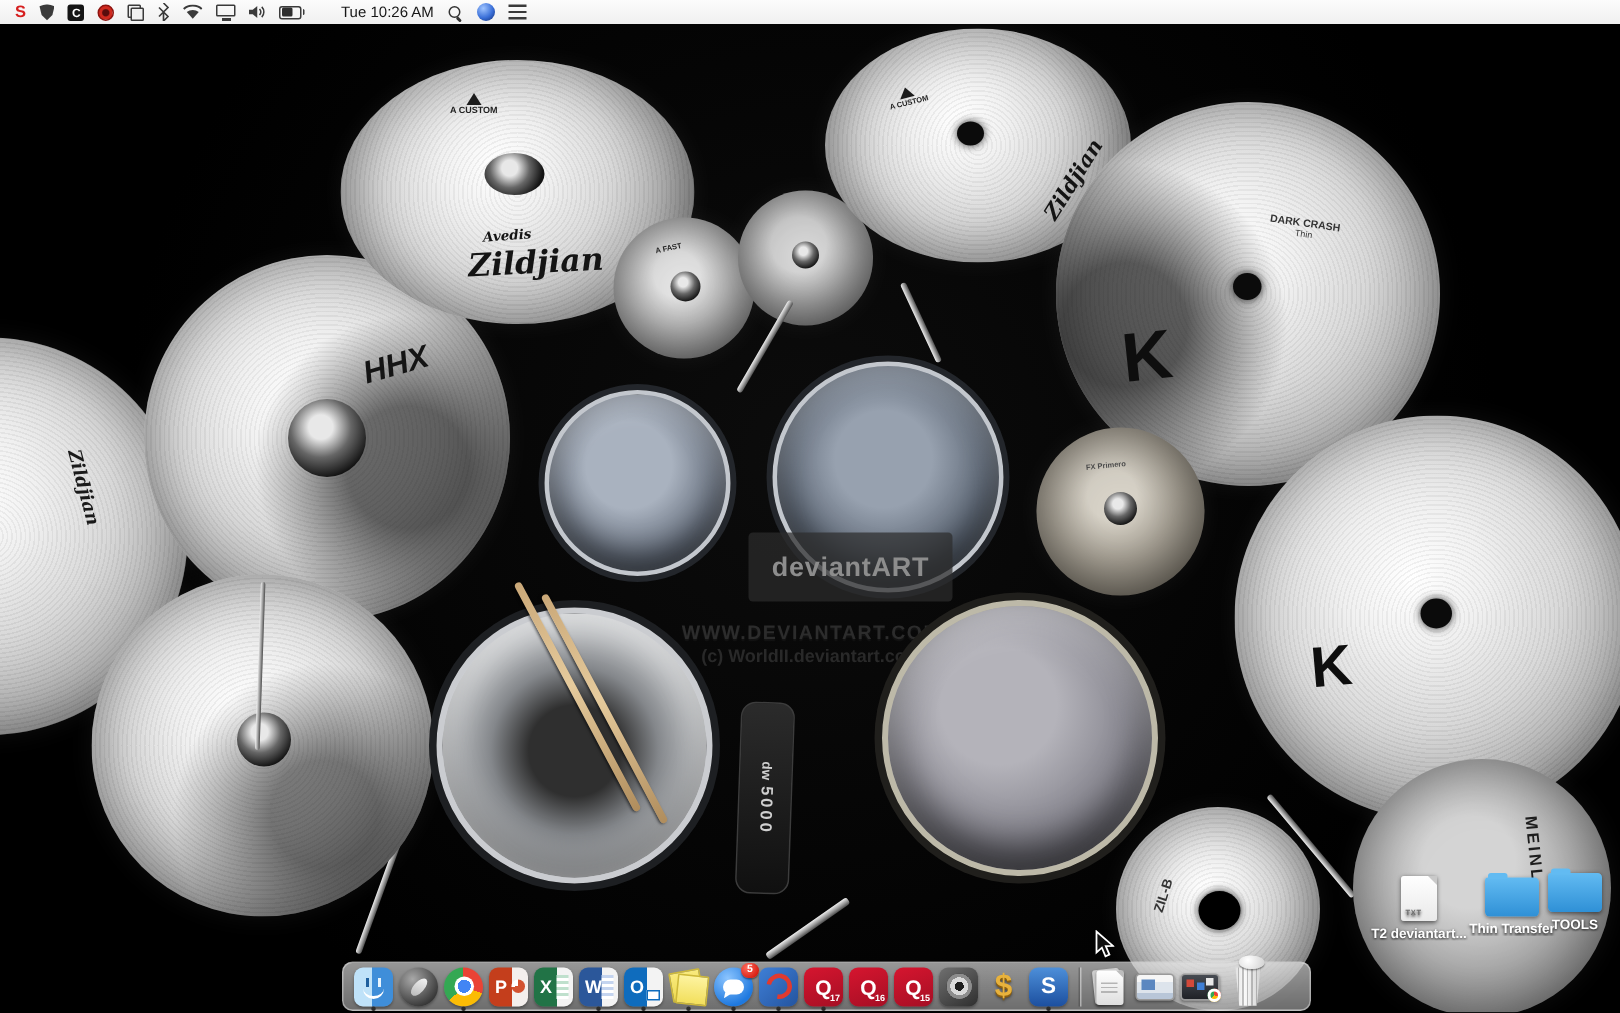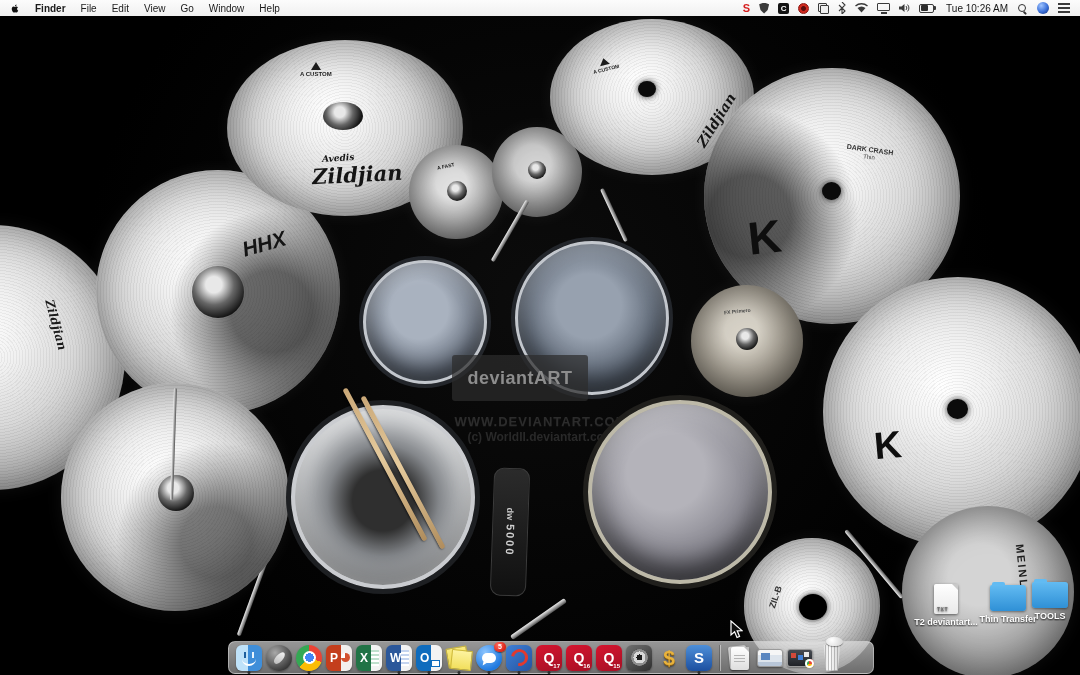--- a/index.html
+++ b/index.html
@@ -31,21 +31,21 @@
   .ic-bt svg,.ic-vol svg,.ic-wifi svg{display:block;}
   .ic-display{width:13px;height:10px;position:relative;}
   .ic-display:before{content:"";position:absolute;left:0;top:0;width:13px;height:8px;
     border:1.4px solid #3a3a3a;border-radius:1px;box-sizing:border-box;}
   .ic-display:after{content:"";position:absolute;left:3.5px;bottom:-1px;width:6px;height:2px;background:#3a3a3a;}
   .ic-batt{width:18px;height:9px;position:relative;}
   .batt-body{position:absolute;left:0;top:0;width:15px;height:9px;border:1.2px solid #3a3a3a;
     border-radius:2px;box-sizing:border-box;}
   .batt-fill{position:absolute;left:1.6px;top:1.6px;width:7px;height:5.8px;background:#2e2e2e;border-radius:1px;}
   .batt-nub{position:absolute;right:1px;top:2.7px;width:1.8px;height:3.6px;background:#3a3a3a;border-radius:0 1px 1px 0;}
-  .mb-clock{font-size:10px;color:#161616;white-space:nowrap;}
+  .mb-clock{font-size:10px;color:#161616;white-space:nowrap;margin-left:14px;}
   .ic-spot{width:11px;height:11px;position:relative;}
   .ic-spot:before{content:"";position:absolute;left:1px;top:1px;width:6px;height:6px;
     border:1.5px solid #333;border-radius:50%;}
   .ic-spot:after{content:"";position:absolute;right:1px;bottom:0;width:4px;height:1.7px;
     background:#333;transform:rotate(45deg);border-radius:1px;}
   .ic-siri{width:12px;height:12px;border-radius:50%;
     background:radial-gradient(circle at 35% 30%,#9fc4ff,#3a6fd8 55%,#102a6e 100%);}
   .ic-notif{width:12px;height:10px;background:
     linear-gradient(#3a3a3a 0 1.6px,transparent 1.6px 4.2px,#3a3a3a 4.2px 5.8px,transparent 5.8px 8.4px,#3a3a3a 8.4px 10px);}
 
@@ -56,21 +56,21 @@
     background:
       repeating-radial-gradient(circle, rgba(0,0,0,0.05) 0 1px, rgba(255,255,255,0.02) 1px 3px),
       radial-gradient(circle at 44% 40%, #ffffff 0%, #f0f0f0 22%, #d8d8d8 45%, #b4b4b4 66%, #8e8e8e 82%, #6a6a6a 96%);
     box-shadow: inset 0 0 40px rgba(0,0,0,.35), 0 0 18px rgba(255,255,255,.06);}
   .cap{position:absolute;border-radius:50%;
     background:radial-gradient(circle at 42% 36%, #e8e8e8 0 18%, #666 45%, #141414 75%);}
   .hole{position:absolute;border-radius:50%;background:#0b0b0b;box-shadow:0 0 6px rgba(0,0,0,.8);}
   .smudge{position:absolute;inset:0;border-radius:50%;pointer-events:none;}
   .drum{position:absolute;border-radius:50%;box-sizing:border-box;}
   .rod{position:absolute;border-radius:2px;background:linear-gradient(90deg,#efefef,#9a9a9a 55%,#4d4d4d);}
-  .wm-box{position:absolute;left:452px;top:355px;width:136px;height:46px;border-radius:3px;
+  .wm-box{position:absolute;left:499px;top:355px;width:136px;height:46px;border-radius:3px;
     background:rgba(44,44,44,.72);display:flex;align-items:center;justify-content:center;}
   .wm-logo{font-size:18px;font-weight:bold;color:#8d8d8d;letter-spacing:.5px;}
   .wm-line1{position:absolute;left:438px;top:414px;width:206px;text-align:center;
     font-size:13px;font-weight:bold;letter-spacing:1px;color:#2c2c2c;text-shadow:0 1px 1px rgba(255,255,255,.05);}
   .wm-line2{position:absolute;left:438px;top:430px;width:206px;text-align:center;
     font-size:12px;font-weight:bold;color:#292929;}
   .brand{position:absolute;color:#141414;white-space:nowrap;}
   .script{font-family:"DejaVu Serif", serif;font-style:italic;font-weight:bold;}
   .badge-a{display:flex;flex-direction:column;align-items:center;gap:1px;}
   .tri{width:0;height:0;border-left:5px solid transparent;border-right:5px solid transparent;
@@ -306,35 +306,20 @@
       <div class="hole" style="left:55px;top:56px;width:28px;height:26px;background:#000;"></div>
     </div>
     <div class="brand" style="left:764px;top:592px;font-size:9px;font-weight:bold;color:#333;transform:rotate(-72deg);">ZIL-B</div>
 
     <div class="cymbal" style="left:902px;top:506px;width:172px;height:172px;
                 background:radial-gradient(circle at 45% 40%,#d4d4d4 0 22%,#adadad 50%,#7d7d7d 80%,#5b5b5b 98%);"></div>
     <div class="brand" style="left:1000px;top:560px;font-size:11px;font-weight:800;letter-spacing:2px;color:#1d1d1d;transform:rotate(84deg);">MEINL</div>
   </div>
 
   <div class="menubar">
-    <div class="mb-left">
-      <span class="mb-apple">
-        <svg viewBox="0 0 16 16">
-            <path d="M11.3 8.6c0-1.6 1.3-2.4 1.4-2.4-.8-1.1-1.9-1.3-2.3-1.3-1-.1-1.9.6-2.4.6-.5 0-1.3-.6-2.1-.6-1.1 0-2.1.6-2.6 1.6-1.1 1.9-.3 4.8.8 6.4.5.8 1.2 1.6 2 1.6.8 0 1.1-.5 2.1-.5s1.3.5 2.1.5c.9 0 1.4-.8 2-1.6.6-.9.9-1.8.9-1.8s-1.7-.7-1.9-2.5z"></path>
-            <path d="M9.9 3.5c.4-.5.7-1.3.6-2-.6 0-1.4.4-1.8 1-.4.5-.8 1.3-.7 2 .7.1 1.4-.4 1.9-1z"></path>
-          </svg>
-      </span>
-      <span class="menu-item bold">Finder</span>
-      <span class="menu-item">File</span>
-      <span class="menu-item">Edit</span>
-      <span class="menu-item">View</span>
-      <span class="menu-item">Go</span>
-      <span class="menu-item">Window</span>
-      <span class="menu-item">Help</span>
-    </div>
     <div class="mb-right">
       <span class="st-ic ic-skype">S</span>
       <span class="st-ic">
           <span class="ic-shield"></span>
         </span>
       <span class="st-ic ic-carbonite">C</span>
       <span class="st-ic">
           <span class="ic-record"></span>
         </span>
       <span class="st-ic">

